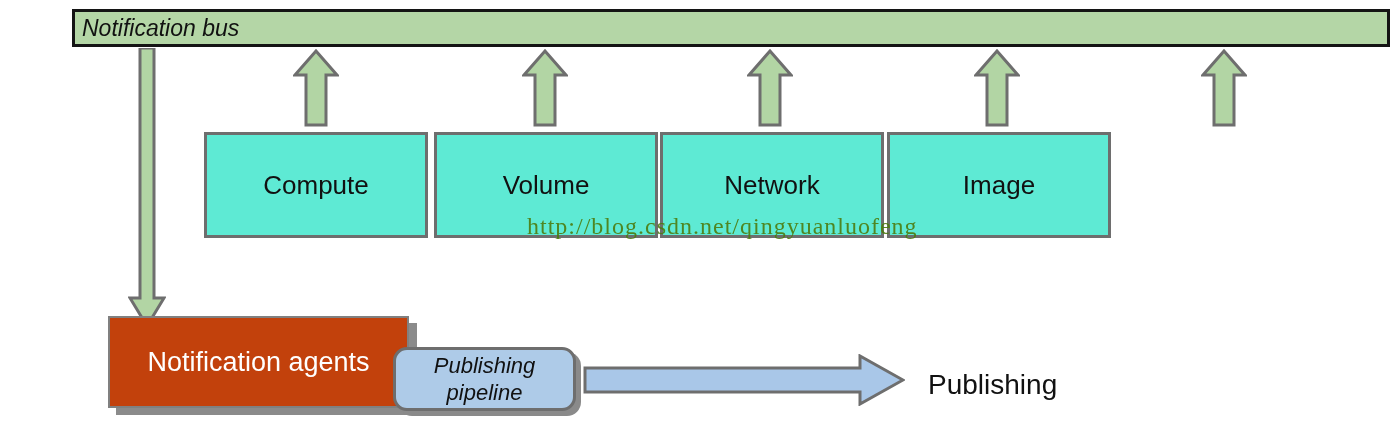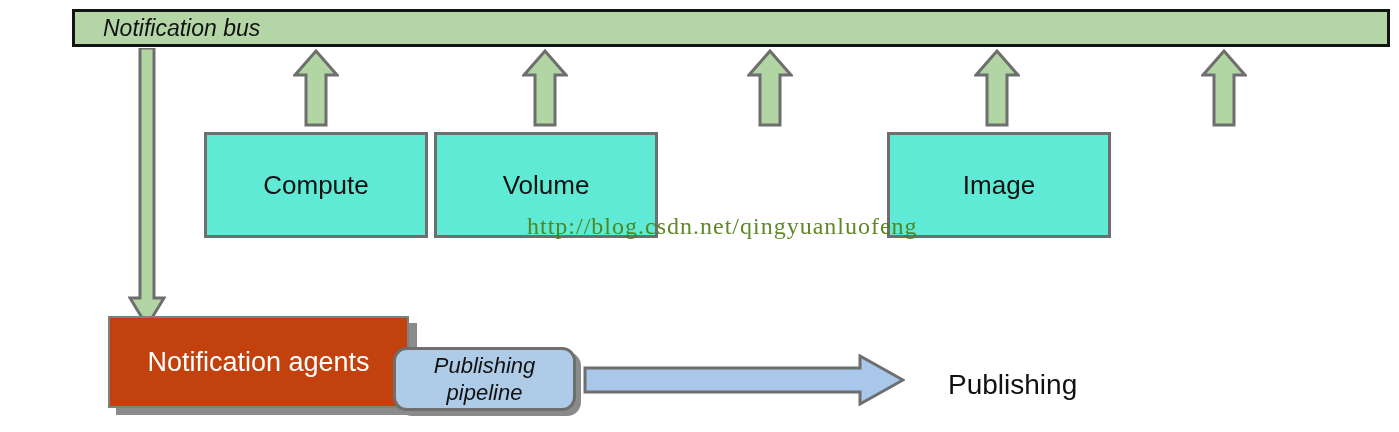--- a/index.html
+++ b/index.html
@@ -17,21 +17,21 @@
     position: absolute; left: 72px; top: 9px;
     width: 1318px; height: 38px;
     background: #b4d6a6;
     border: 3px solid #141414;
     box-sizing: border-box;
     display: flex; align-items: center;
     z-index: 2;
   }
   .bus-label {
     font-style: italic; font-size: 23px; color: #111;
-    padding-left: 28px; white-space: nowrap;
+    padding-left: 7px; white-space: nowrap;
   }
 
   
   .service {
     position: absolute; top: 132px;
     width: 224px; height: 106px;
     background: #5eead4;
     border: 3px solid #6e6e6e;
     box-sizing: border-box;
     display: flex; align-items: center; justify-content: center;
@@ -90,21 +90,21 @@
     z-index: 4;
     padding: 2px 30px;
   }
 
   
   .right-arrow { position: absolute; left: 583px; top: 354px; width: 322px; height: 52px; z-index: 2; }
 
   
   .publishing-label {
     position: absolute; left: 928px; top: 369px;
-    font-size: 28px; color: #111; white-space: nowrap; z-index: 2; margin-left: 20px;
+    font-size: 28px; color: #111; white-space: nowrap; z-index: 2;
   }
 
   
   .watermark {
     position: absolute; left: 527px; top: 213px;
     font-family: "Liberation Serif", serif;
     font-size: 24px; color: #4d7c0f; opacity: 0.9;
     white-space: nowrap; z-index: 5;
     letter-spacing: 1px;
   }
@@ -133,20 +133,23 @@
   <svg class="up-arrow a4" viewBox="0 0 46 78">
     <polygon points="13,76 13,26 2,26 23,2 44,26 33,26 33,76" fill="#b2d5a4" stroke="#6e6e6e" stroke-width="3" stroke-linejoin="miter"></polygon>
   </svg>
 
   <div class="service s0">
     <span>Compute</span>
   </div>
   <div class="service s1">
     <span>Volume</span>
   </div>
+  <div class="service s2">
+    <span>Network</span>
+  </div>
   <div class="service s3">
     <span>Image</span>
   </div>
 
   <svg class="down-arrow" viewBox="0 0 38 280">
     <polygon points="12,0 12,250 2,250 19,278 36,250 26,250 26,0" fill="#b2d5a4" stroke="#6e6e6e" stroke-width="3" stroke-linejoin="miter"></polygon>
   </svg>
 
 
   <div class="agents">

